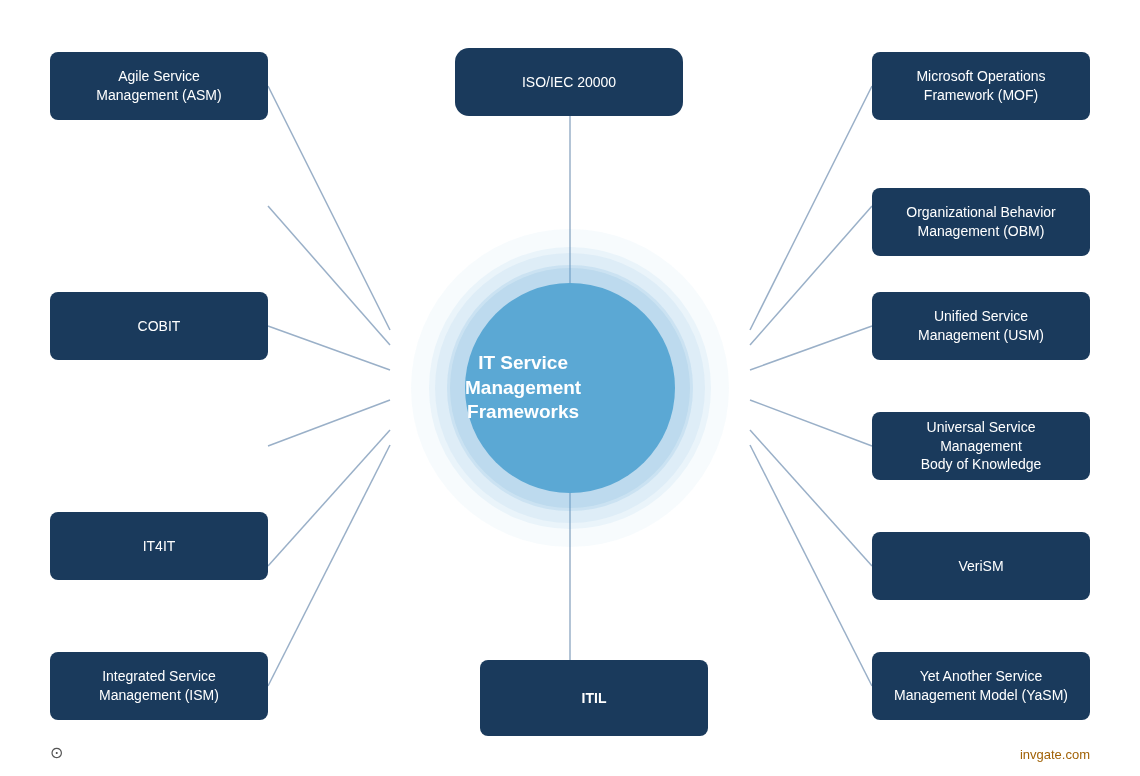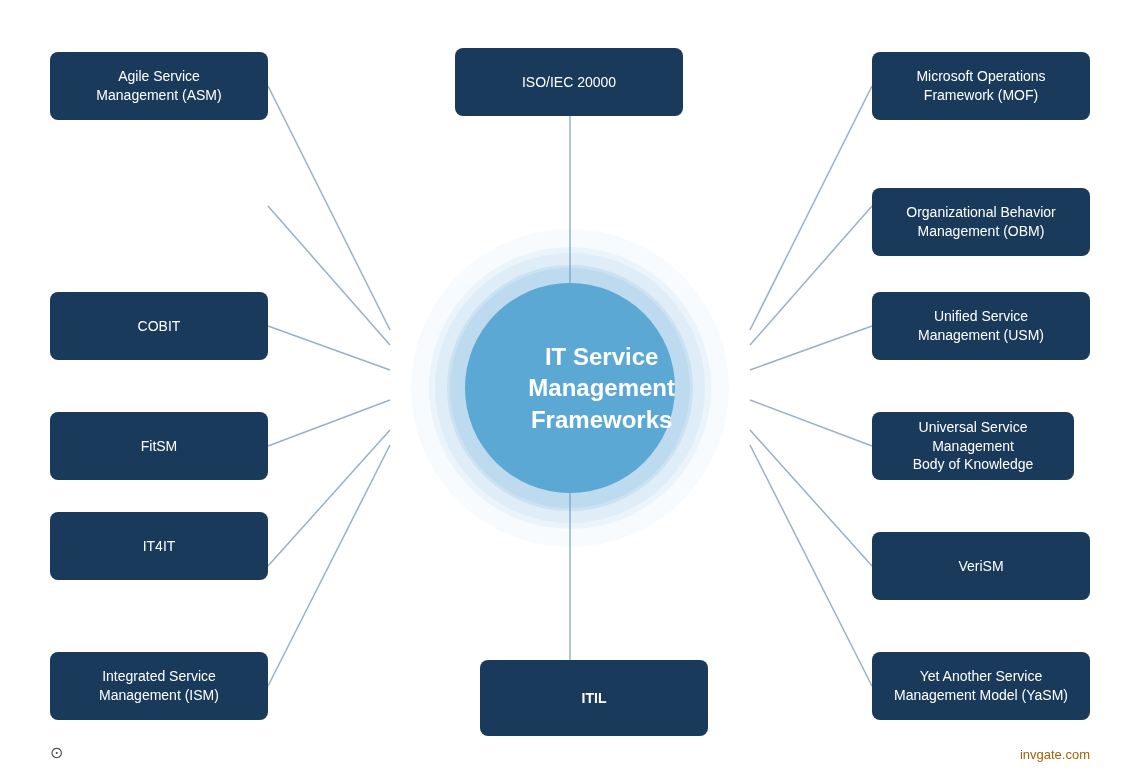--- a/index.html
+++ b/index.html
@@ -24,24 +24,24 @@
       pointer-events: none;
     }
     .center-circle {
       position: absolute;
       width: 210px;
       height: 210px;
       border-radius: 50%;
       background: #5ba8d4;
       display: flex;
       align-items: center;
-      justify-content: flex-end;
+      justify-content: flex-start;
       text-align: center;
       color: #ffffff;
-      font-size: 24px;
+      font-size: 19px;
       font-weight: 600;
       line-height: 1.3;
       left: 50%;
       top: 50%;
       transform: translate(-50%, -50%);
       z-index: 10;
       box-shadow: 0 0 0 18px rgba(91,168,212,0.15), 0 0 0 36px rgba(91,168,212,0.08), 0 0 0 54px rgba(91,168,212,0.05);
     }
     .framework-box {
       position: absolute;
@@ -114,37 +114,34 @@
 
   <div style="position:absolute; left:50%; top:50%; transform:translate(-50%,-50%); width:270px; height:270px; border-radius:50%; background:rgba(91,168,212,0.08); z-index:5;"></div>
   <div style="position:absolute; left:50%; top:50%; transform:translate(-50%,-50%); width:240px; height:240px; border-radius:50%; background:rgba(91,168,212,0.12); z-index:6;"></div>
 
   <div class="center-circle">
     <span style="white-space:pre-line;">IT Service
 Management
 Frameworks</span>
   </div>
 
-  <div class="framework-box" style="left:455px; top:48px; width:228px; height:68px;">
+  <div class="framework-box" style="left:455px; top:48px; width:228px; height:68px;border-radius:14px;">
     <span>ISO/IEC 20000</span>
   </div>
 
   <div class="framework-box" style="left:480px; top:660px; width:228px; height:76px;font-weight:bold;">
     <span>ITIL</span>
   </div>
 
   <div class="framework-box" style="left:50px; top:52px; width:218px; height:68px;">
     <span style="white-space:pre-line;">Agile Service
 Management (ASM)</span>
   </div>
   <div class="framework-box" style="left:50px; top:292px; width:218px; height:68px;">
     <span style="white-space:pre-line;">COBIT</span>
-  </div>
-  <div class="framework-box" style="left:50px; top:412px; width:218px; height:68px;">
-    <span style="white-space:pre-line;">FitSM</span>
   </div>
   <div class="framework-box" style="left:50px; top:512px; width:218px; height:68px;">
     <span style="white-space:pre-line;">IT4IT</span>
   </div>
   <div class="framework-box" style="left:50px; top:652px; width:218px; height:68px;">
     <span style="white-space:pre-line;">Integrated Service
 Management (ISM)</span>
   </div>
 
   <div class="framework-box" style="left:872px; top:52px; width:218px; height:68px;">
@@ -152,21 +149,21 @@
 Framework (MOF)</span>
   </div>
   <div class="framework-box" style="left:872px; top:188px; width:218px; height:68px;">
     <span style="white-space:pre-line;">Organizational Behavior
 Management (OBM)</span>
   </div>
   <div class="framework-box" style="left:872px; top:292px; width:218px; height:68px;">
     <span style="white-space:pre-line;">Unified Service
 Management (USM)</span>
   </div>
-  <div class="framework-box" style="left:872px; top:412px; width:202px; height:68px;">
+  <div class="framework-box" style="left:872px; top:412px; width:218px; height:68px;">
     <span style="white-space:pre-line;">Universal Service Management
 Body of Knowledge</span>
   </div>
   <div class="framework-box" style="left:872px; top:532px; width:218px; height:68px;">
     <span style="white-space:pre-line;">VeriSM</span>
   </div>
   <div class="framework-box" style="left:872px; top:652px; width:218px; height:68px;">
     <span style="white-space:pre-line;">Yet Another Service
 Management Model (YaSM)</span>
   </div>

